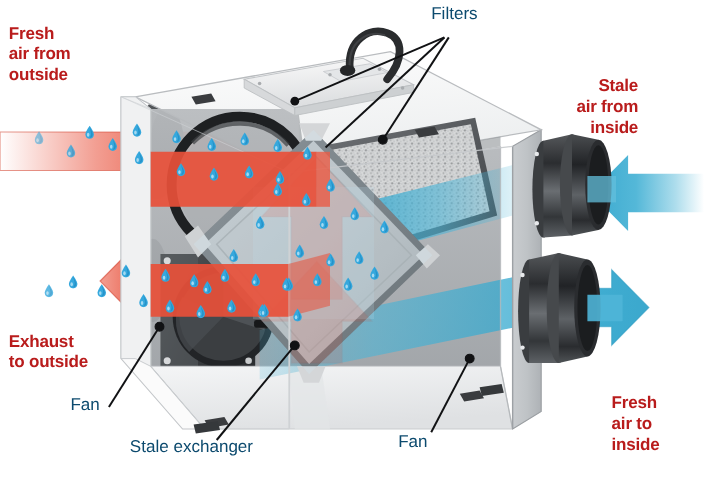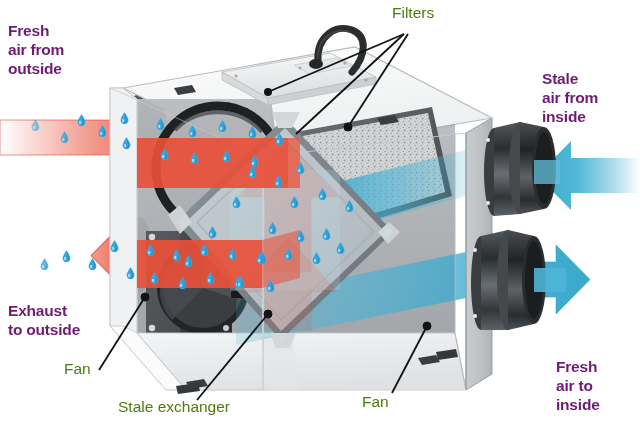--- a/index.html
+++ b/index.html
@@ -8,28 +8,28 @@
     width:640px;height:437px;overflow:hidden;position:relative;
     font-family:"Liberation Sans", sans-serif;
     -webkit-font-smoothing:antialiased;
   }
   #stage{position:absolute;left:0;top:0;width:640px;height:437px;background:#fff;}
   #stage svg{display:block;}
   .lbl{
     position:absolute;
     font-family:"Liberation Sans", sans-serif;
     font-weight:bold;
-    color:#701a75;
+    color:#b91c1c;
     font-size:15.5px;
     line-height:1.22;
     letter-spacing:-0.2px;
     white-space:pre-line;
     user-select:none;
   }
-  .lbl.plain{font-weight:400;color:#4d7c0f;font-size:15.5px;letter-spacing:0px;}
+  .lbl.plain{font-weight:400;color:#0c4a6e;font-size:15.5px;letter-spacing:0px;}
 </style>
 </head>
 <body>
 
 <div id="stage">
 <svg width="640" height="437" viewBox="0 0 640 437" xmlns="http://www.w3.org/2000/svg">
   <defs>
 
     <linearGradient id="gRedFadeR" x1="0" y1="0" x2="1" y2="0">
       <stop offset="0" stop-color="#e8503a" stop-opacity="0"></stop>
@@ -394,21 +394,21 @@
     <circle cx="268" cy="92" r="4" fill="#111214"></circle>
   </g>
 </svg>
 </div>
 
 <div class="lbl" style="left:8px;  top:22px;">Fresh
 air from
 outside</div>
 <div class="lbl" style="left:8px;  top:302px;">Exhaust
 to outside</div>
-<div class="lbl" style="left:542px;top:70px;">Stale
+<div class="lbl" style="left:524px;top:70px;text-align:right;">Stale
 air from
 inside</div>
 <div class="lbl" style="left:556px;top:358px;">Fresh
 air to
 inside</div>
 
 <div class="lbl plain" style="left:392px;top:4px;">Filters</div>
 <div class="lbl plain" style="left:118px;top:398px;">Stale exchanger</div>
 <div class="lbl plain" style="left:64px; top:360px;">Fan</div>
 <div class="lbl plain" style="left:362px;top:393px;">Fan</div>

